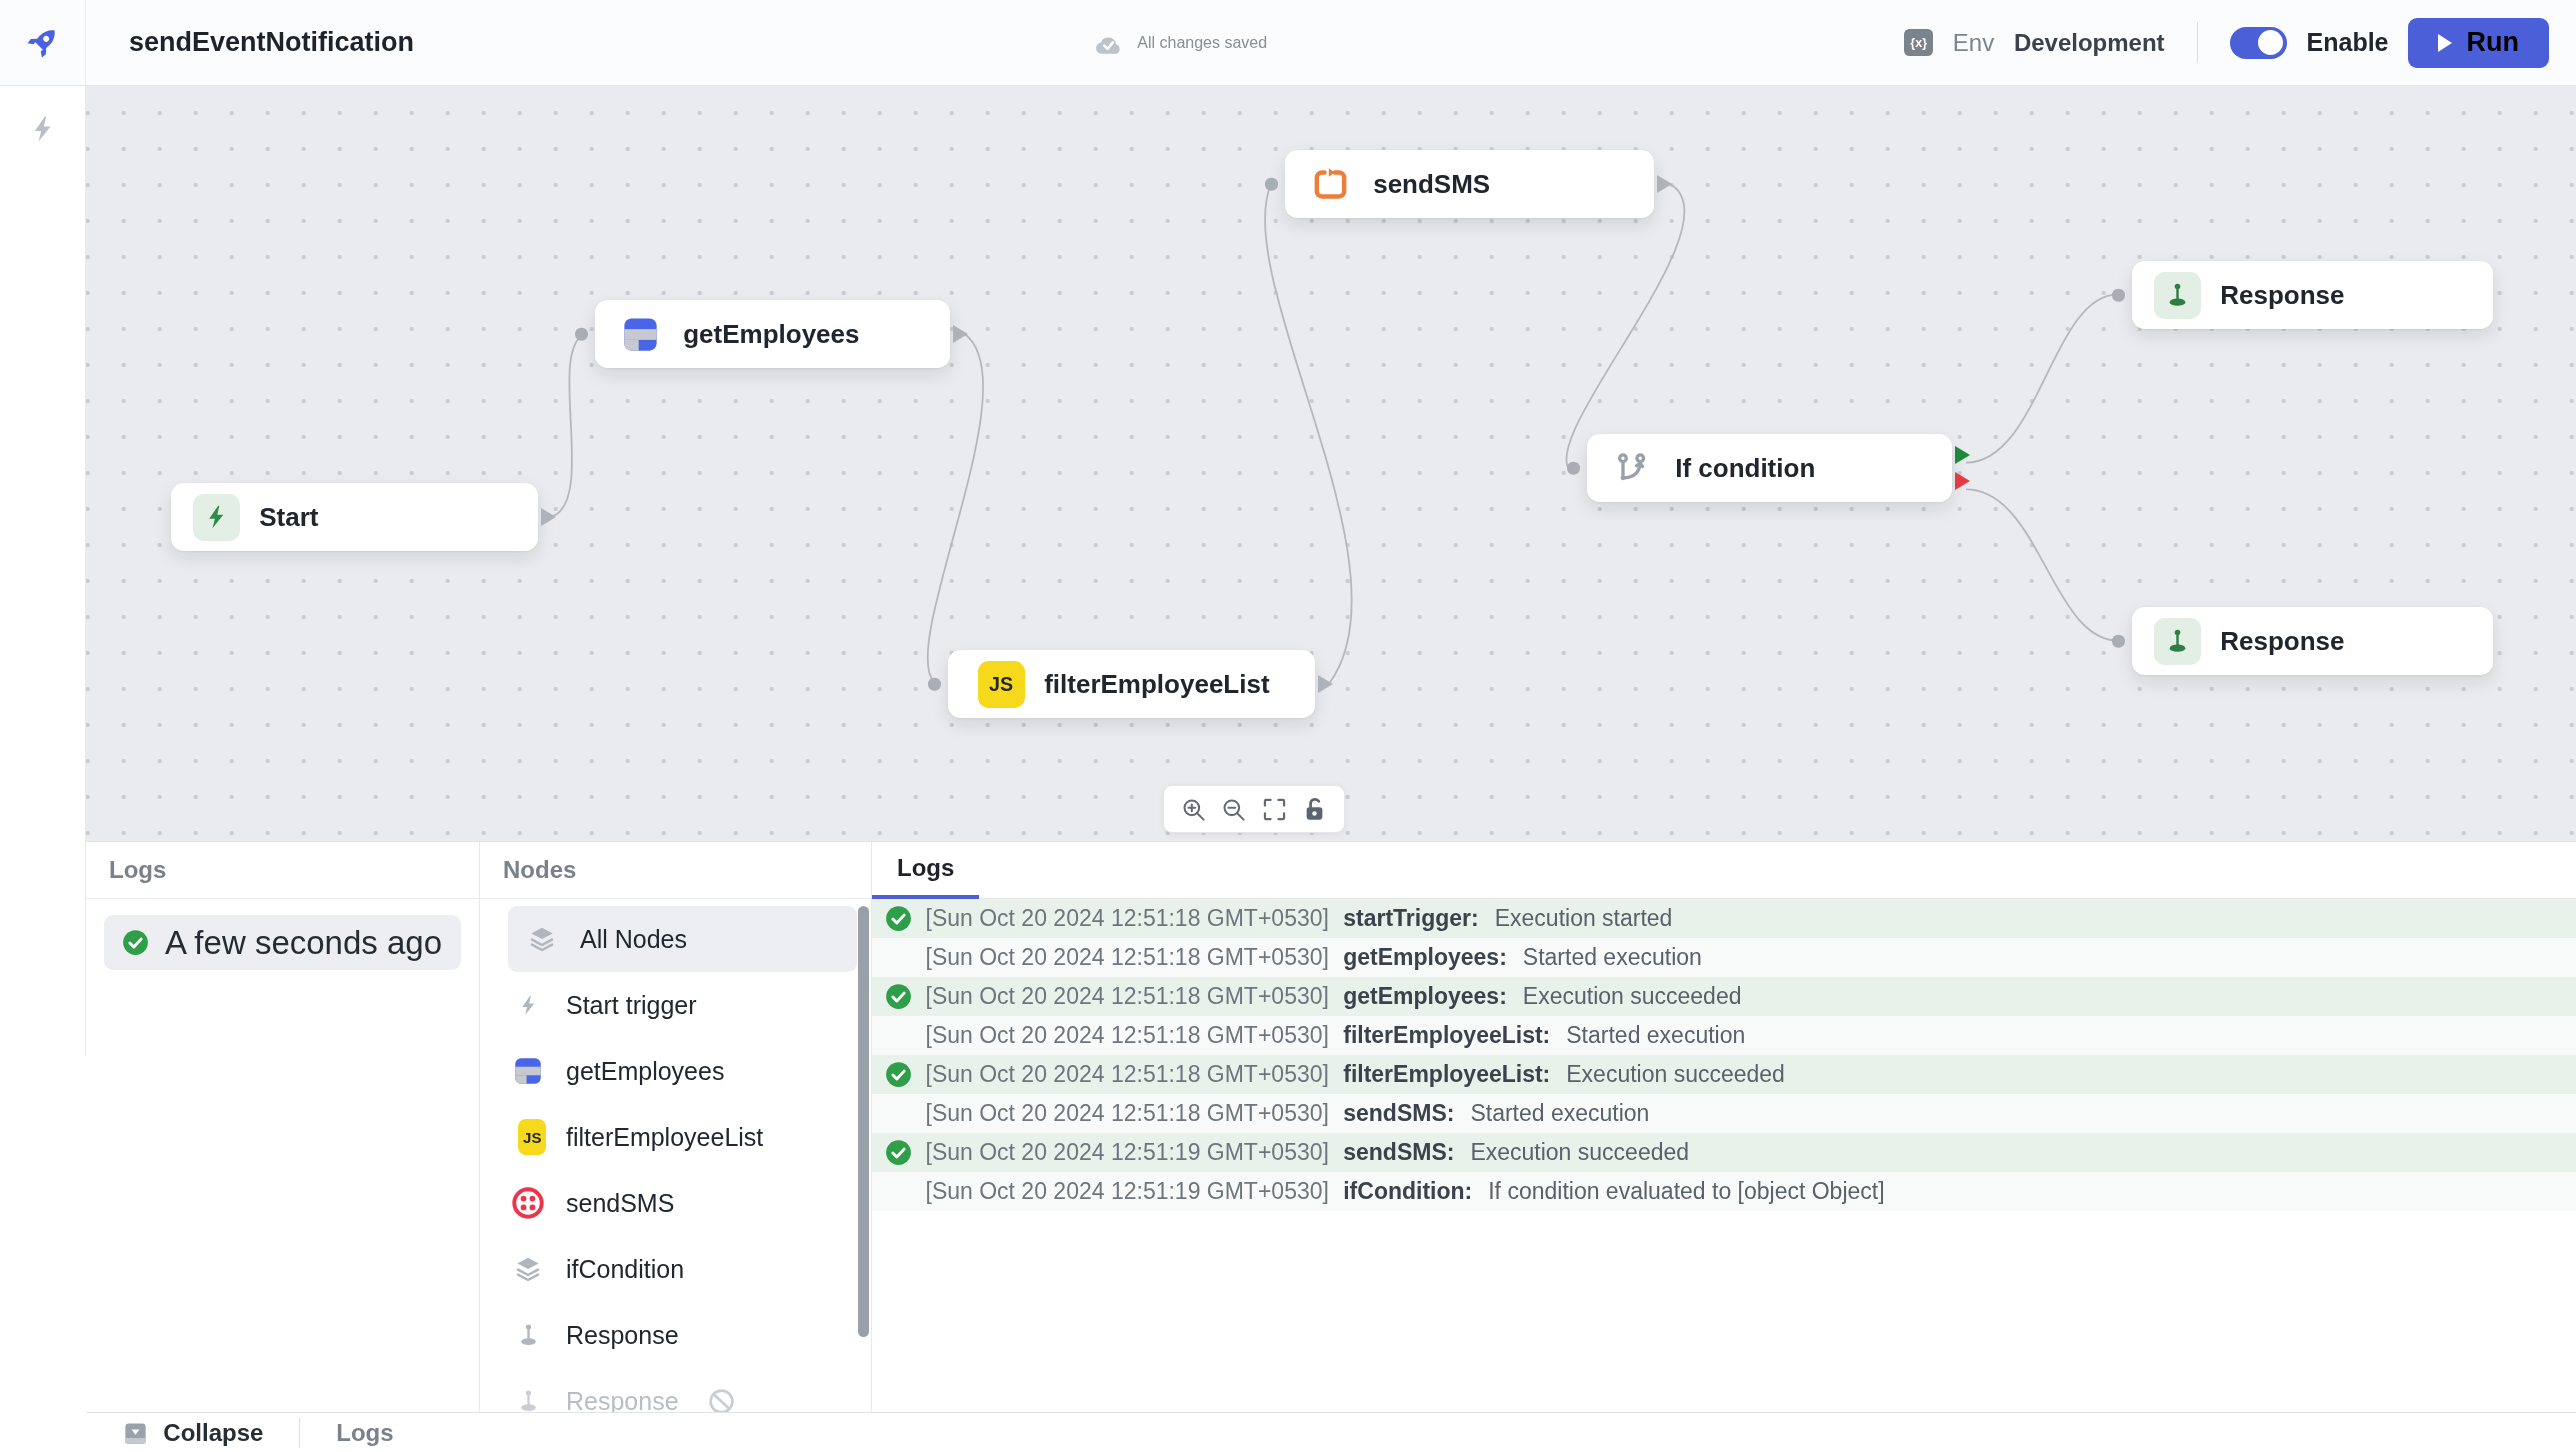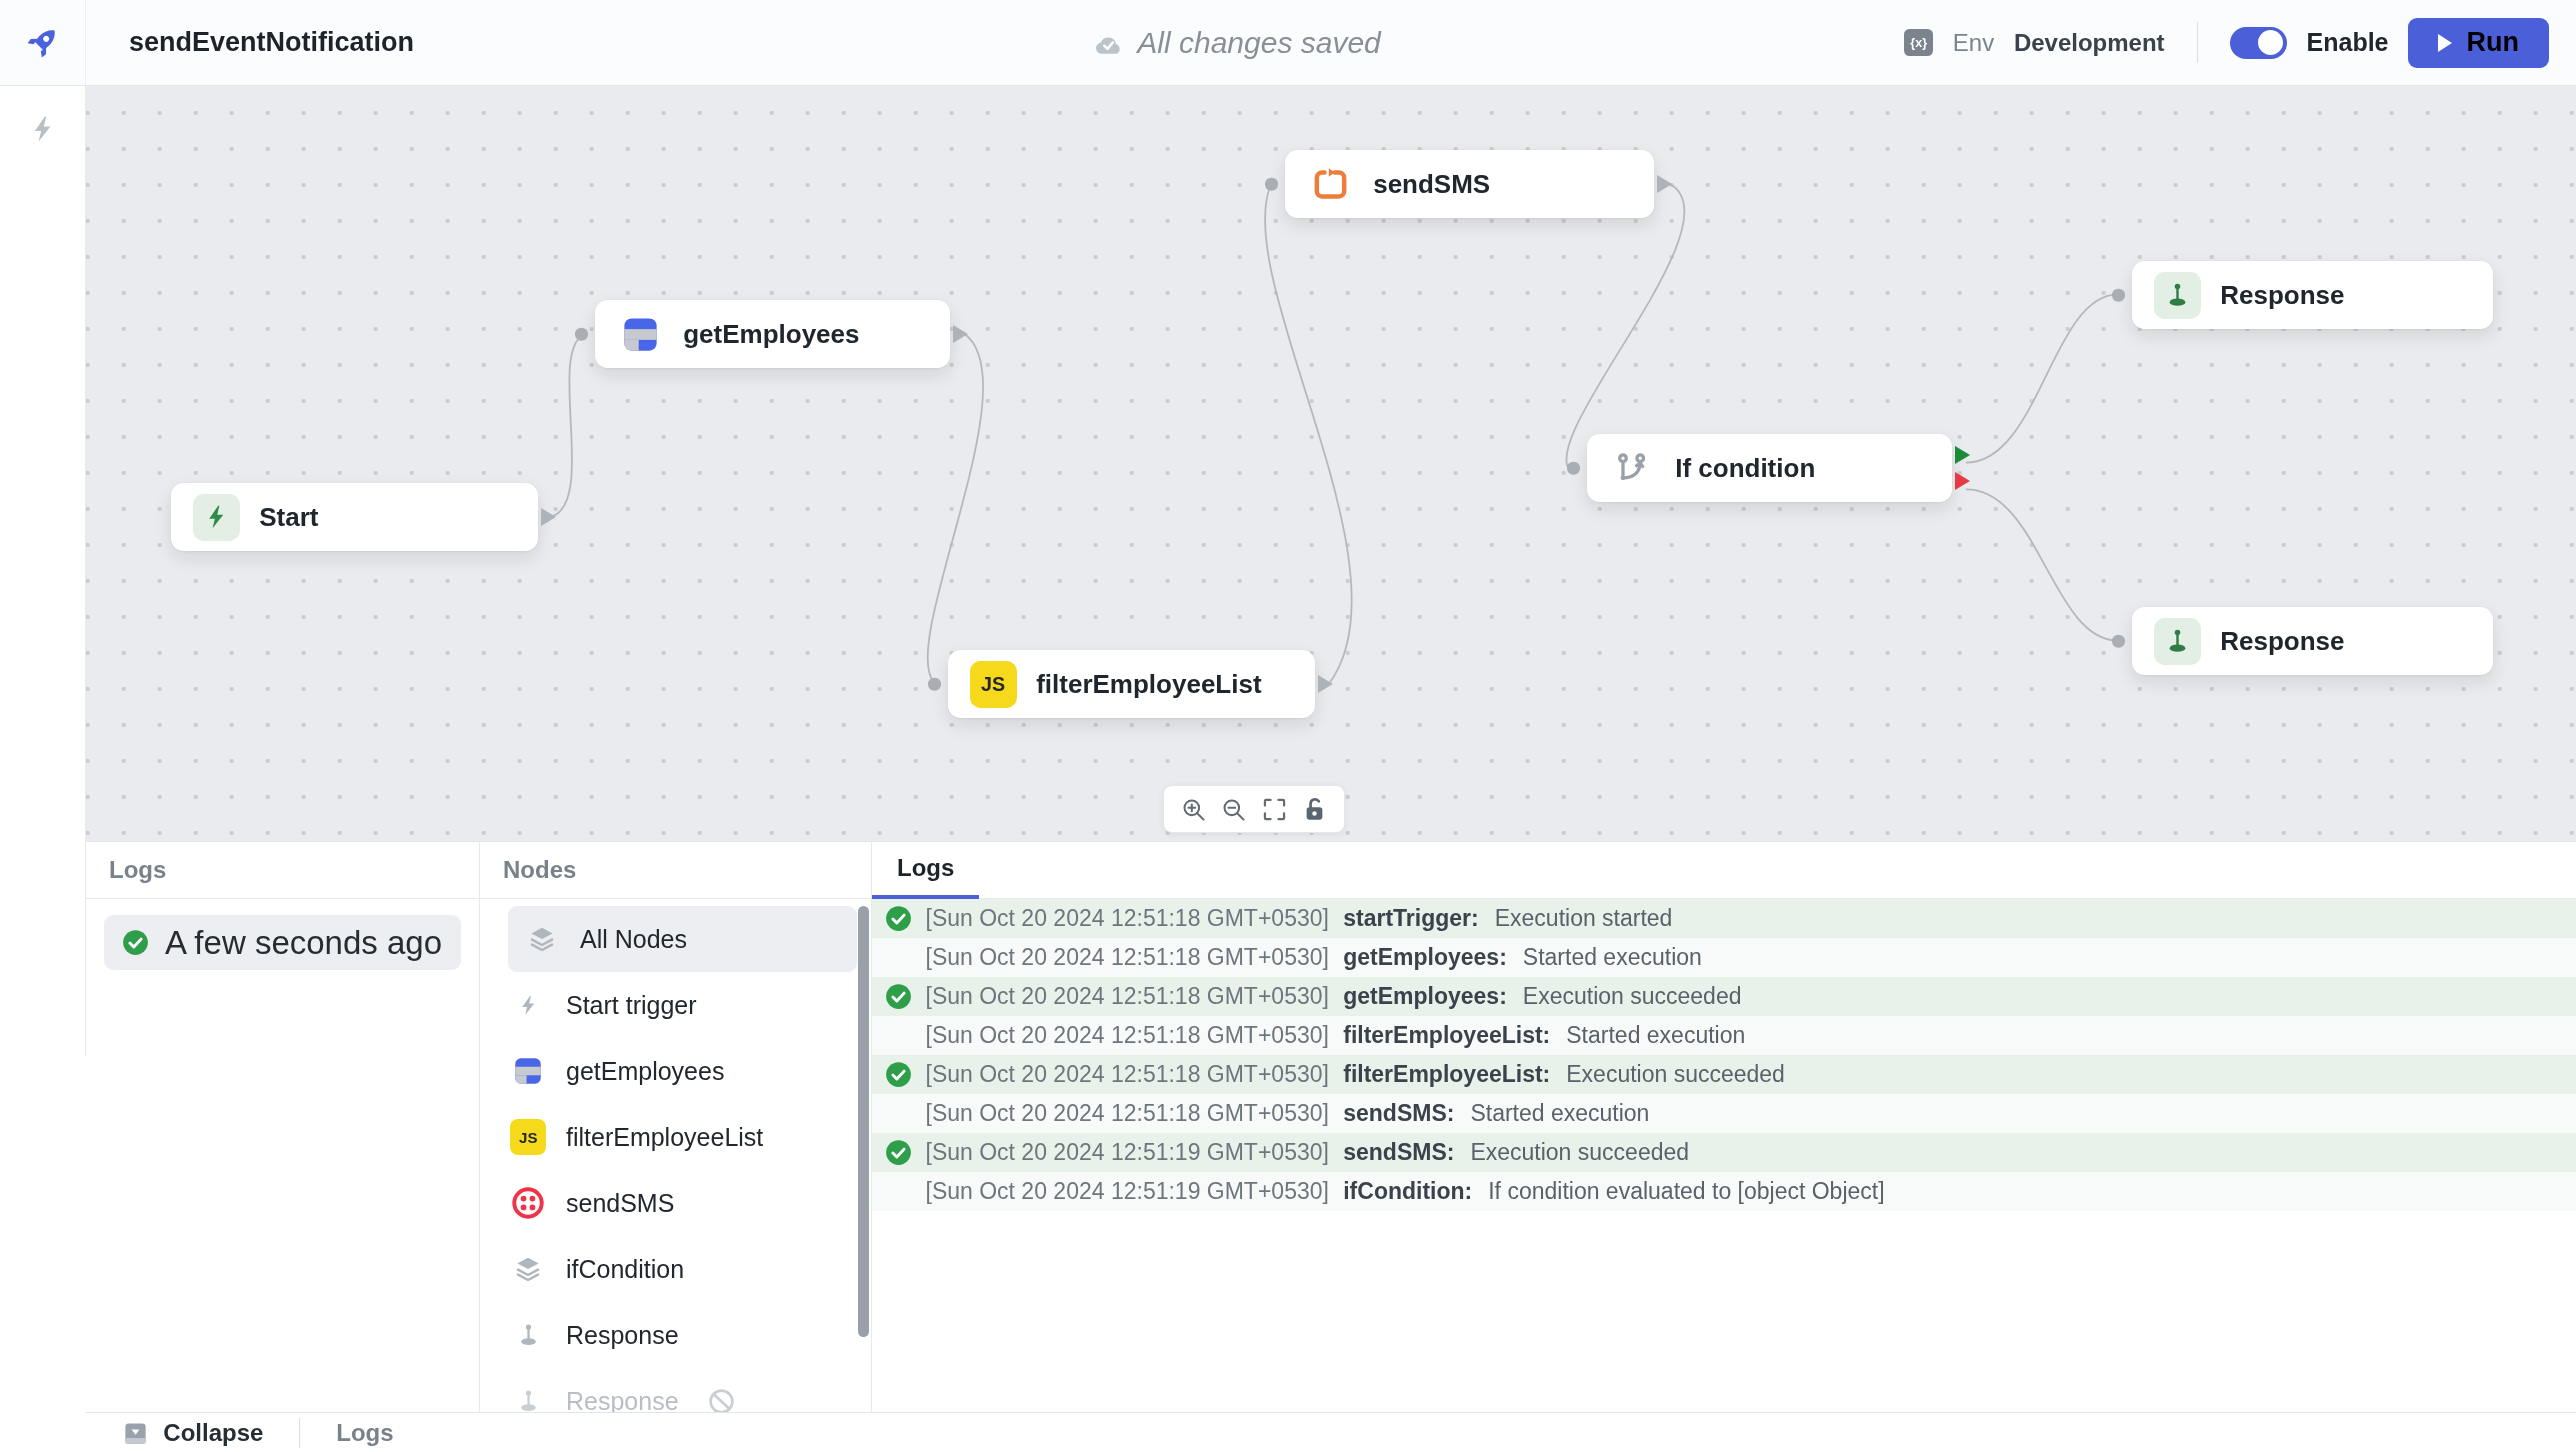--- a/index.html
+++ b/index.html
@@ -8,21 +8,21 @@
   .app { width:2576px; height:1056px; display:flex; flex-direction:column; }
 
   
   header { height:86px; background:#fbfcfd; border-bottom:0.9px solid #e3e6e9;
     display:flex; align-items:center; flex:0 0 86px; }
   .logo-cell { width:86px; height:100%; border-right:0.9px solid #eceef0;
     display:flex; align-items:center; justify-content:center; }
   .wf-title { font-size:27px; font-weight:700; color:#1d232a; margin-left:43px; }
   .header-center { position:absolute; left:1093px; top:0; height:86px;
     display:flex; align-items:center; gap:14.3px; }
-  .saved-text { font-size:30px; color:#888f97;font-style:italic; }
+  .saved-text { font-size:16px; color:#888f97; }
   .header-right { margin-left:auto; display:flex; align-items:center; gap:19.7px; padding-right:27px; }
   .env-badge { width:29px; height:27px; border-radius:5.4px; background:#7b838c; color:#fff;
     font-size:12.5px; font-weight:700; display:flex; align-items:center; justify-content:center; }
   .env-label { font-size:24px; color:#7b838c; }
   .env-value { font-size:24px; color:#3a424b; font-weight:600; }
   .v-div { width:0.9px; height:41px; background:#d9dce0; margin:0 12.5px; }
   .toggle { width:57px; height:32px; border-radius:16px; background:#4a5fd8; position:relative; }
   .toggle .knob { position:absolute; right:3.6px; top:3.6px; width:25px; height:25px;
     border-radius:50%; background:#fff; }
   .enable-label { font-size:25px; font-weight:600; color:#20262d; }
@@ -51,21 +51,21 @@
   .soft-green { background:#e3efe5; }
   .node-label { font-size:26px; font-weight:700; color:#20262d; white-space:nowrap; }
   .handle-in { position:absolute; left:-19.7px; top:50%; transform:translateY(-50%);
     width:12.5px; height:12.5px; border-radius:50%; background:#a9aeb5; }
   .handle-out { position:absolute; right:-18px; top:50%; transform:translateY(-50%);
     width:0; height:0; border-top:9.8px solid transparent; border-bottom:9.8px solid transparent;
     border-left:15px solid #adb3b9; }
   .handle-out.green { border-left-color:#1d8a39; top:20.6px; }
   .handle-out.red { border-left-color:#e53944; top:47px; }
   .js-badge { width:47px; height:47px; border-radius:10.7px; background:#f7d91c; color:#23282e;
-    font-weight:800; font-size:19.7px; display:flex; align-items:center; justify-content:center; }
+    font-weight:800; font-size:19.7px; display:flex; align-items:center; justify-content:center;margin-left:8px; }
   .js-badge.small { width:36px; height:36px; font-size:15px; border-radius:8px; }
 
   .zoom-toolbar { position:absolute; left:1077px; top:699px; width:182px; height:48px;
     background:#fff; border:0.9px solid #e4e6e9; border-radius:9px;
     box-shadow:0 1.8px 7.2px rgba(20,24,28,.06);
     display:flex; align-items:center; justify-content:space-around; padding:0 9px; }
 
   
   .bottom-panel { height:571px; flex:0 0 571px; display:flex; background:#fff;
     border-top:0.9px solid #e2e5e8; }

